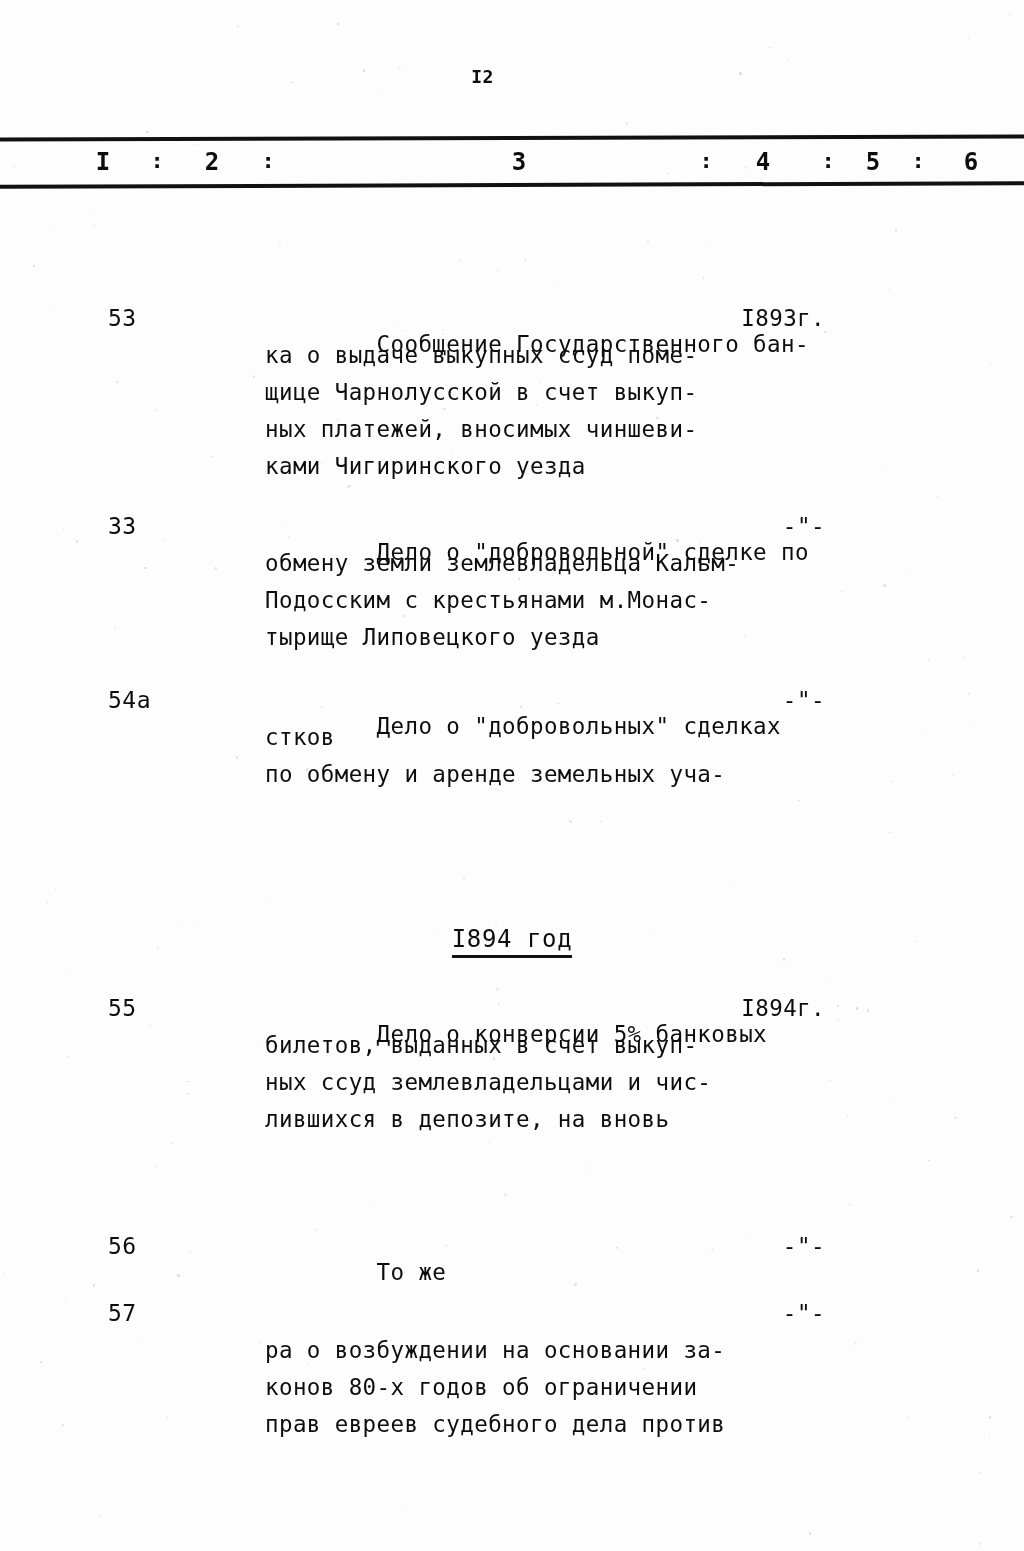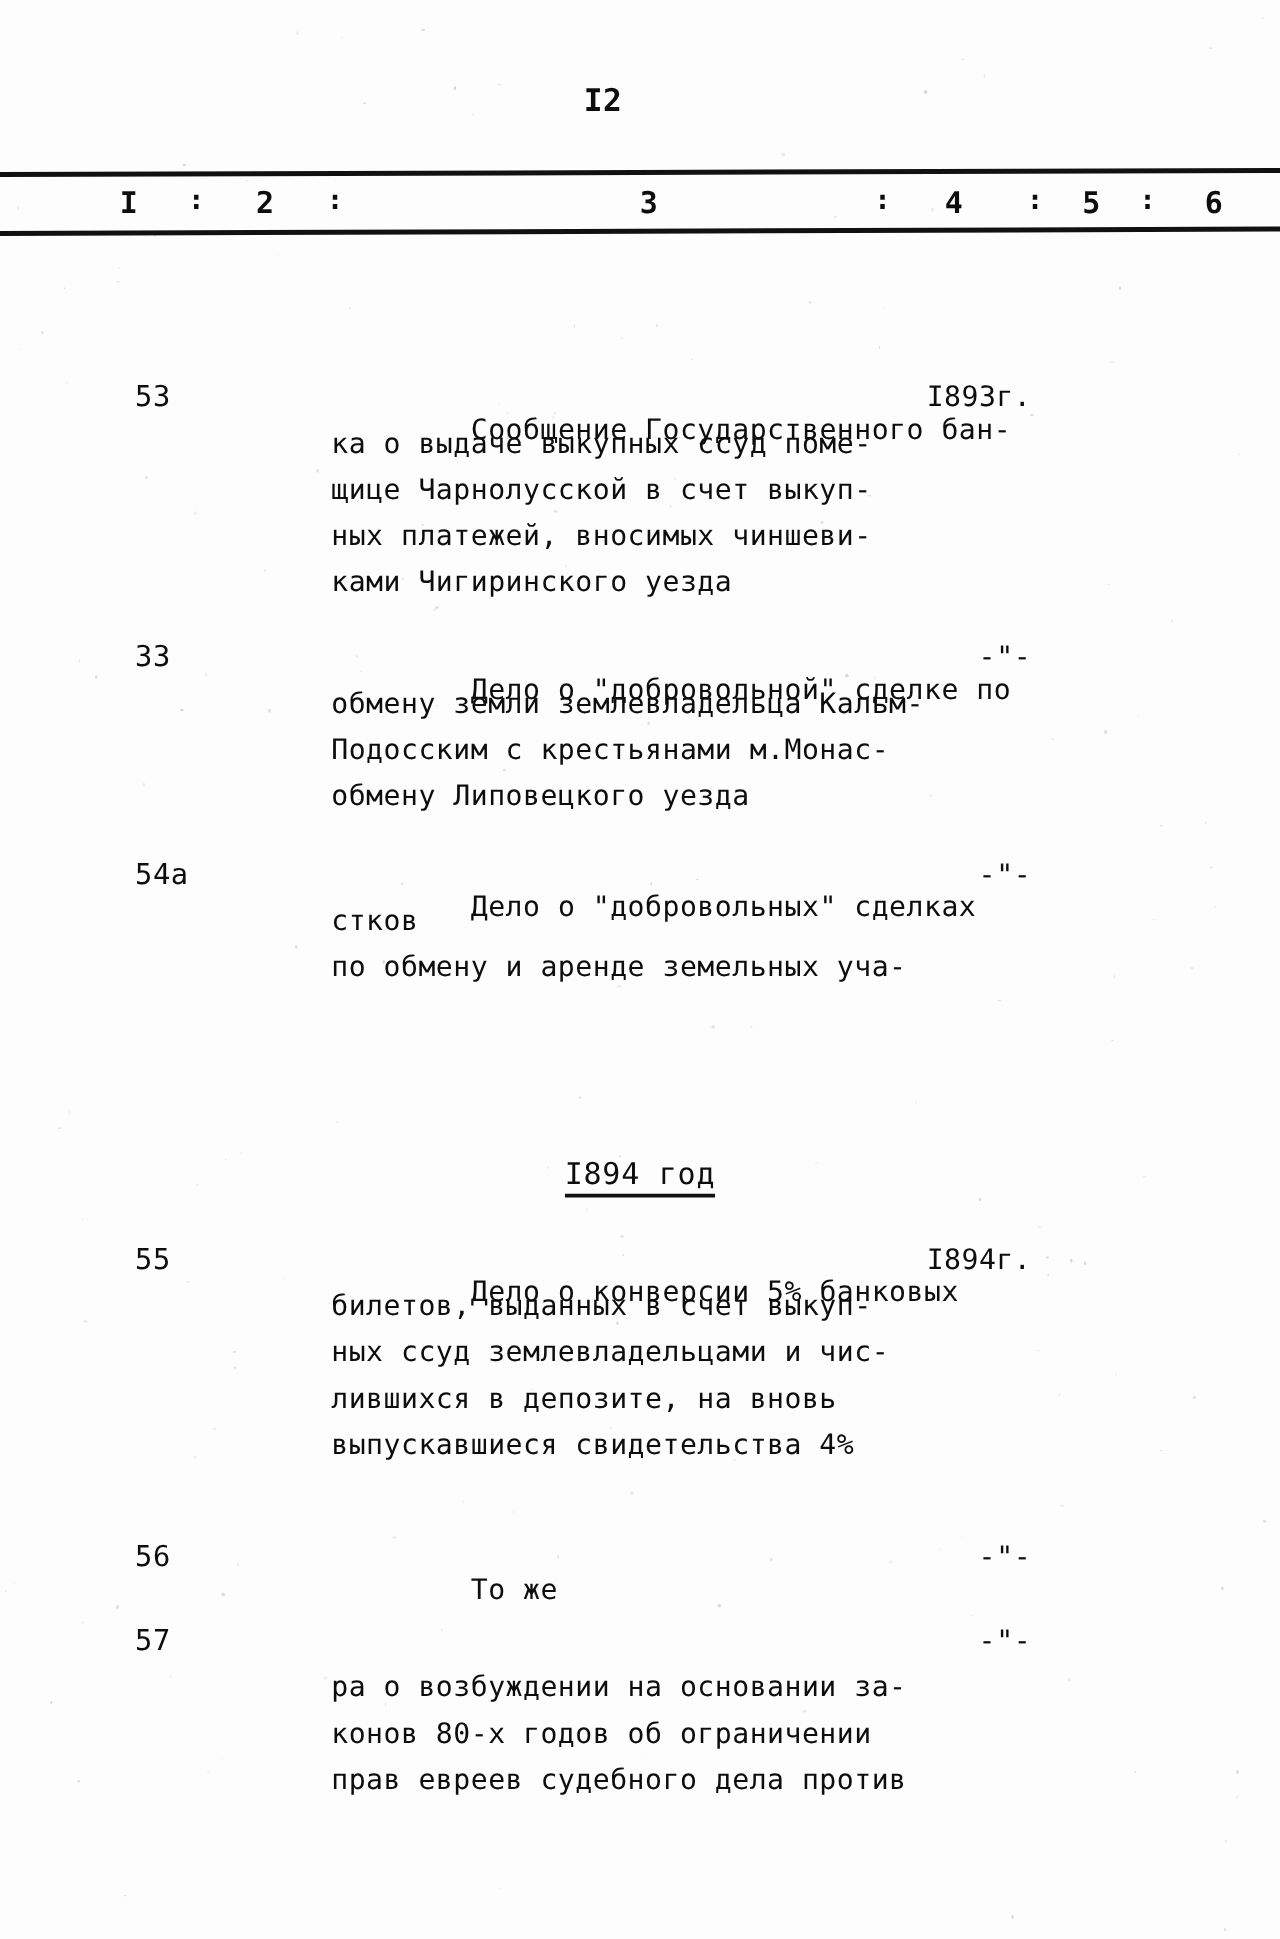--- a/index.html
+++ b/index.html
@@ -32,21 +32,21 @@
     border-radius: 50%;
   }
 
   
   .page-number {
     position: absolute;
     top: 66px;
     left: 0;
     width: 965px;
     text-align: center;
-    font-size: 25px;
+    font-size: 18px;
     letter-spacing: 0.5px;
     font-weight: 600;
   }
 
   
   .ruler-band {
     position: absolute;
     top: 136px;
     left: 0;
     width: 1024px;
@@ -366,21 +366,21 @@
 
   <div class="entry" style="top:513px">
     <div class="entry-no">33</div>
     <div class="entry-body">
       <div class="entry-line">
         <span>Дело о "добровольной" сделке по</span>
         <span class="right-col ditto">-"-</span>
       </div>
       <div class="entry-line">обмену земли землевладельца Кальм-</div>
       <div class="entry-line">Подосским с крестьянами м.Монас-</div>
-      <div class="entry-line">обмену Липовецкого уезда</div>
+      <div class="entry-line">тырище Липовецкого уезда</div>
     </div>
   </div>
 
   <div class="entry" style="top:687px">
     <div class="entry-no">54а</div>
     <div class="entry-body">
       <div class="entry-line">
         <span>Дело о "добровольных" сделках</span>
         <span class="right-col ditto">-"-</span>
       </div>
@@ -396,21 +396,20 @@
   <div class="entry" style="top:995px">
     <div class="entry-no">55</div>
     <div class="entry-body">
       <div class="entry-line">
         <span>Дело о конверсии 5% банковых</span>
         <span class="right-col">I894г.</span>
       </div>
       <div class="entry-line">билетов, выданных в счет выкуп-</div>
       <div class="entry-line">ных ссуд землевладельцами и чис-</div>
       <div class="entry-line">лившихся в депозите, на вновь</div>
-      <div class="entry-line">выпускавшиеся свидетельства 4%</div>
     </div>
   </div>
 
   <div class="entry" style="top:1233px">
     <div class="entry-no">56</div>
     <div class="entry-body">
       <div class="entry-line">
         <span>То же</span>
         <span class="right-col ditto">-"-</span>
       </div>

